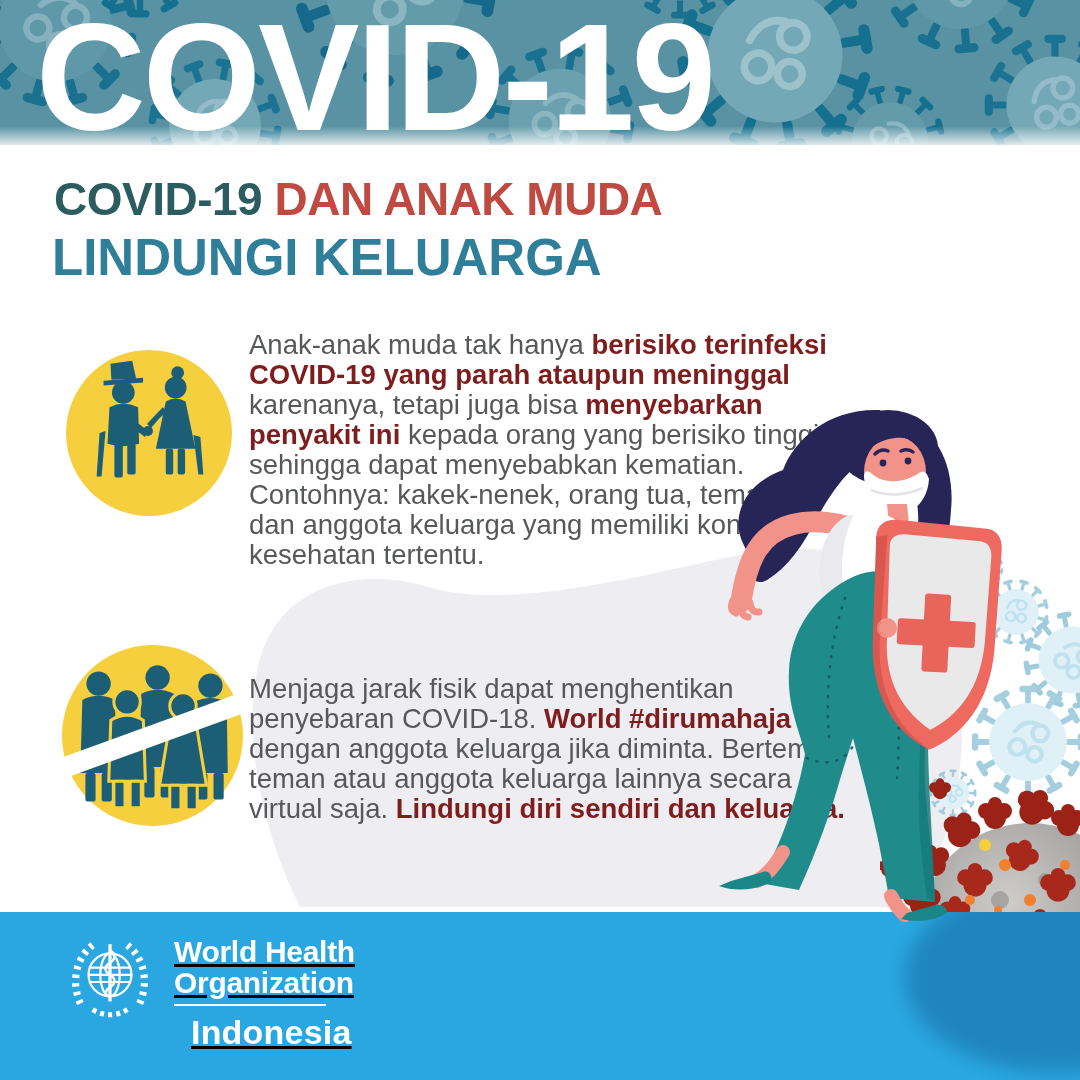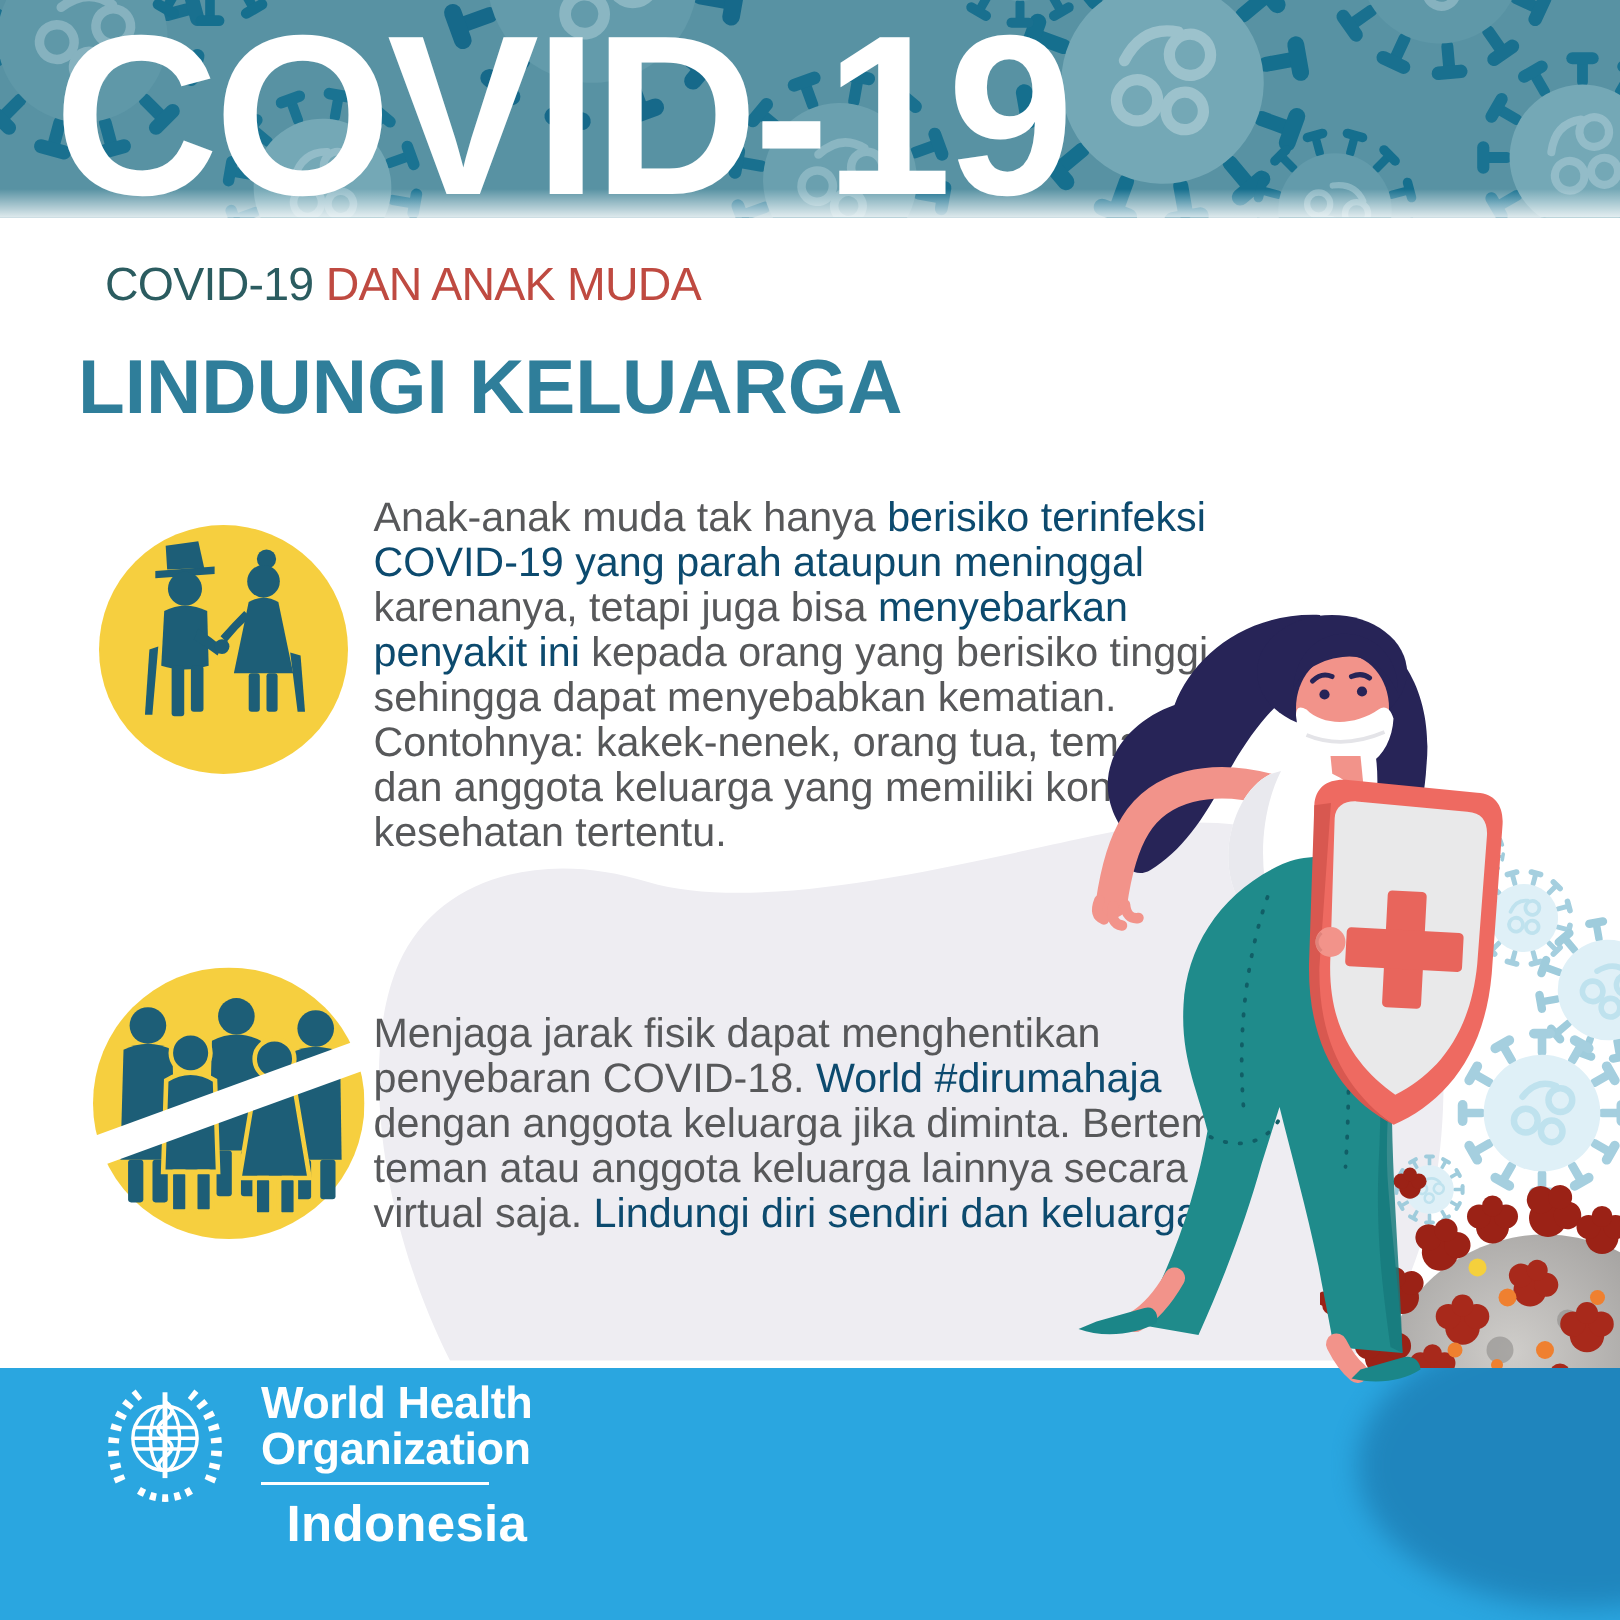--- a/index.html
+++ b/index.html
@@ -11,47 +11,47 @@
   .banner svg{position:absolute;left:0;top:0;}
   .banner-fade{position:absolute;left:0;top:126px;width:1080px;height:20px;
                background:linear-gradient(to bottom,rgba(255,255,255,0),rgba(255,255,255,.85));}
   .banner-title{position:absolute;left:36px;top:-14px;font-size:152px;font-weight:bold;
                 line-height:1.2;color:#ffffff;letter-spacing:-3px;white-space:nowrap;}
 
   .hashtag{position:absolute;left:712px;top:156px;font-size:29px;font-weight:bold;
            letter-spacing:1.5px;color:#4e8ca8;}
 
   
-  .headline{position:absolute;left:54px;top:172px;font-size:31px;font-weight:normal;
-            letter-spacing:-.5px;white-space:nowrap;margin-left:16px;}
+  .headline{position:absolute;left:54px;top:172px;font-size:46px;font-weight:bold;
+            letter-spacing:-.5px;white-space:nowrap;}
   .headline .h-teal{color:#2b5c60;}
   .headline .h-red{color:#bf4a41;}
   .subheadline{position:absolute;left:52px;top:228px;font-size:51px;font-weight:bold;
                letter-spacing:0;color:#2f7e9a;white-space:nowrap;}
 
   
   .blob-svg{position:absolute;left:0;top:0;pointer-events:none;}
 
   
   .section-icon{position:absolute;}
   .para{position:absolute;font-size:27.5px;line-height:30px;color:#57585a;}
-  .para strong{font-weight:normal;color:#0c4a6e;}
+  .para strong{font-weight:bold;color:#7f1d1d;}
   .para-1{left:249px;top:302px;width:585px;}
   .para-2{left:249px;top:646px;width:600px;}
 
   
   .light-virus-svg{position:absolute;left:930px;top:535px;}
   .virus3d-svg{position:absolute;left:880px;top:770px;}
   .woman-svg{position:absolute;left:695px;top:398px;z-index:30;}
 
   
   .footer{position:absolute;left:0;top:912px;width:1080px;height:168px;background:#2aa6e0;z-index:20;overflow:hidden;}
   .footer-shadow{position:absolute;left:905px;top:-30px;width:300px;height:190px;border-radius:50%;
                  background:#135f93;opacity:.45;filter:blur(9px);}
-  .who{position:absolute;left:64px;top:8px;display:flex;}
+  .who{position:absolute;left:64px;top:24px;display:flex;text-decoration:underline;}
   .who-emblem{width:92px;height:92px;margin-right:18px;}
   .who-text{color:#ffffff;}
   .who-name{font-size:30px;font-weight:bold;line-height:31px;letter-spacing:-.3px;}
   .who-rule{width:152px;height:2px;background:#ffffff;margin:6px 0 7px 0;}
   .who-region{font-size:34px;font-weight:bold;letter-spacing:.2px;margin-left:17px;}
 </style>
 </head>
 <body>
 
 <div class="poster">

